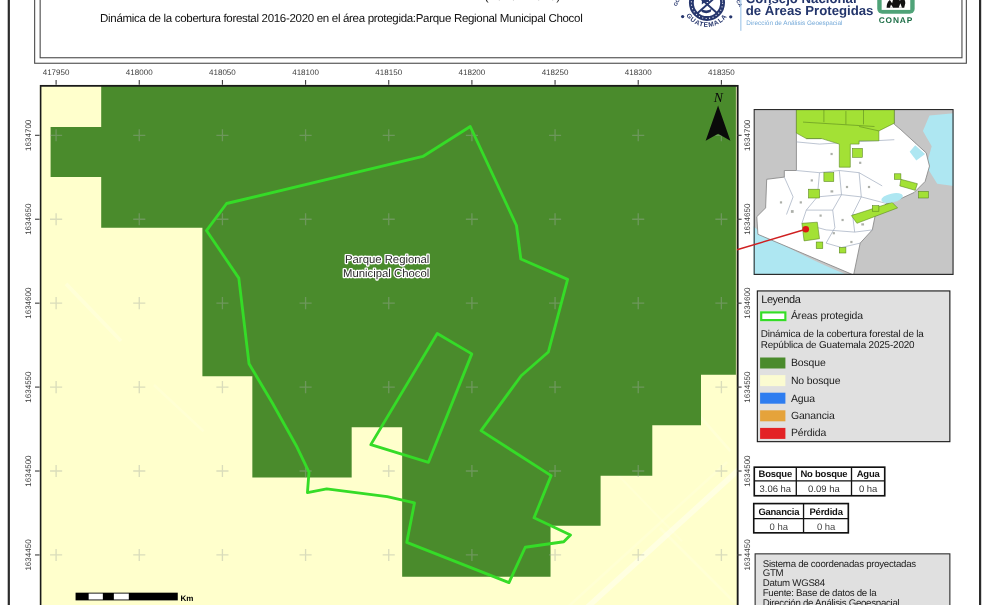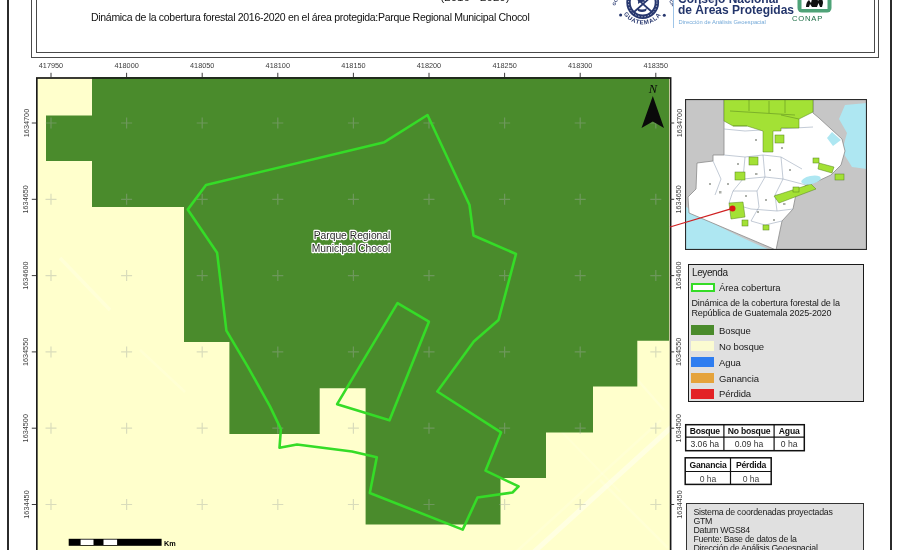--- a/index.html
+++ b/index.html
@@ -41,21 +41,21 @@
 
 <div class="abs" style="left:678px;top:-6px;font-size:12px;font-weight:bold;color:#23356b;white-space:nowrap;line-height:11.3px;">Consejo Nacional<br>de Áreas Protegidas</div>
 <div class="abs" style="left:678.5px;top:18.5px;font-size:5.8px;color:#74a9d8;white-space:nowrap;">Dirección de Análisis Geoespacial</div>
 
 <svg class="abs" style="left:795px;top:0px;" width="40" height="14" viewBox="0 0 40 14">
   <rect x="2.5" y="-12" width="34" height="24.5" rx="4.5" fill="#4fa378"></rect>
   <rect x="6.5" y="-8" width="26" height="17" fill="#ffffff"></rect>
   <path d="M 11,7 q 0,-5 3,-7 l 2,3 1,-4 q 3,-3 5,-2 l 1,4 2,-3 q 3,1 3,5 l -1,4 z" fill="#111111"></path>
   <path d="M 14,7 l 1,-3 2,3 z M 22,7 l 1.5,-4 1.5,4 z" fill="#ffffff"></path>
 </svg>
-<div class="abs" style="left:792px;top:13.5px;width:45px;font-size:7.6px;font-weight:normal;color:#1c6e46;letter-spacing:0.8px;">CONAP</div>
+<div class="abs" style="left:792px;top:13.5px;width:45px;text-align:center;font-size:7.6px;font-weight:bold;color:#1c6e46;letter-spacing:0.8px;">CONAP</div>
 
 <svg class="abs" style="left:36px;top:77px;" width="636" height="473" viewBox="36 77 636 473">
 
   <rect x="36" y="77" width="634.5" height="473" fill="#ffffcc"></rect>
 
   <g stroke="#ffffff" fill="none">
     <path d="M 688,412 L 534,552" stroke-width="5" opacity="0.42"></path>
     <path d="M 661,420 L 516,552" stroke-width="2.5" opacity="0.14"></path>
     <path d="M 600,480 L 668,548" stroke-width="2.5" opacity="0.16"></path>
     <path d="M 606,344 L 664,410" stroke-width="2.5" opacity="0.18"></path>
@@ -218,21 +218,21 @@
   </g>
 
   <line x1="670" y1="227" x2="732.5" y2="208.4" stroke="#cf2021" stroke-width="1.3"></line>
 </svg>
 
 <div class="abs" style="left:687.5px;top:263.5px;width:174px;height:136px;background:#e0e0e0;border:1.6px solid #1a1a1a;"></div>
 
 <div class="abs" style="left:692px;top:266.5px;font-size:10px;letter-spacing:-0.4px;color:#1a1a1a;">Leyenda</div>
 
 <div class="abs" style="left:691px;top:282.5px;width:20px;height:5.5px;background:#fff;border:2px solid #35dc27;"></div>
-<div class="abs" style="left:719px;top:282px;font-size:9.5px;letter-spacing:-0.1px;color:#1a1a1a;">Área cobertura</div>
+<div class="abs" style="left:719px;top:282px;font-size:9.5px;letter-spacing:-0.1px;color:#1a1a1a;">Áreas protegida</div>
 
 <div class="abs" style="left:691.5px;top:299px;width:166px;font-size:9px;letter-spacing:-0.15px;line-height:9.8px;color:#1a1a1a;">Dinámica de la cobertura forestal de la República de Guatemala 2025-2020</div>
 
 <div class="abs" style="left:691px;top:325.1px;width:23px;height:10.2px;background:#4a8b2c;"></div>
 <div class="abs" style="left:719px;top:325px;font-size:9.5px;letter-spacing:-0.1px;color:#1a1a1a;">Bosque</div>
 
 <div class="abs" style="left:691px;top:341.3px;width:23px;height:10.2px;background:#fbfbd1;"></div>
 <div class="abs" style="left:719px;top:341px;font-size:9.5px;letter-spacing:-0.1px;color:#1a1a1a;">No bosque</div>
 
 <div class="abs" style="left:691px;top:356.8px;width:23px;height:10.2px;background:#2e7df0;"></div>

